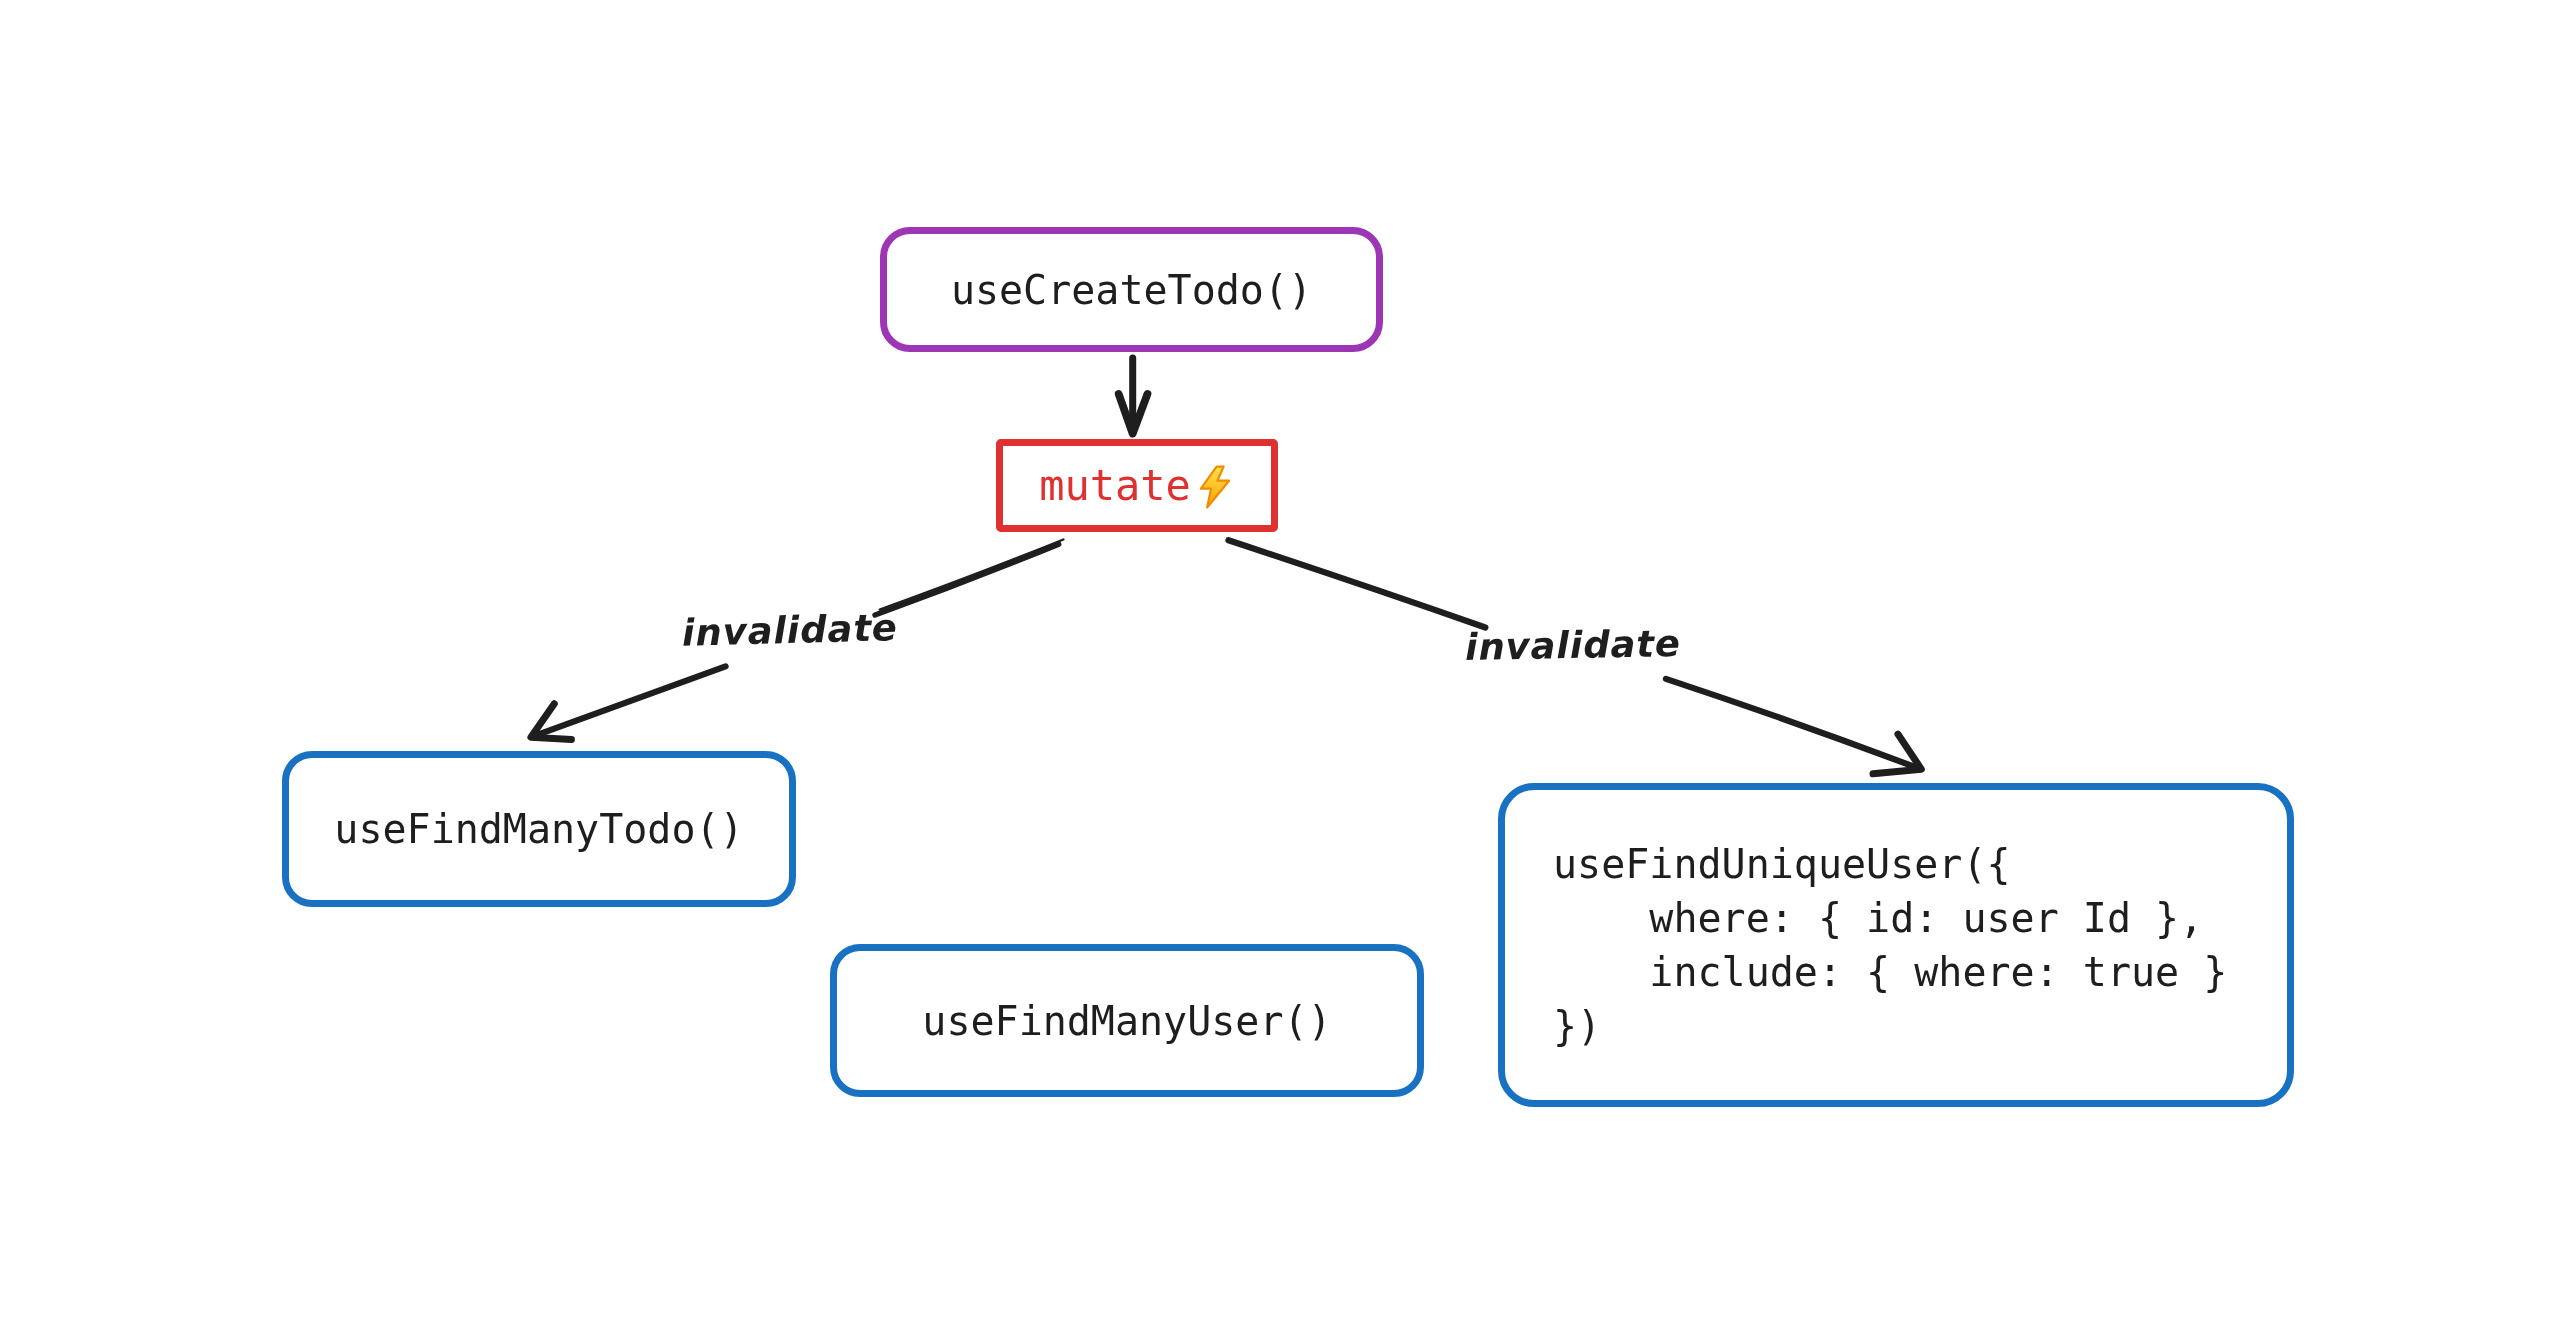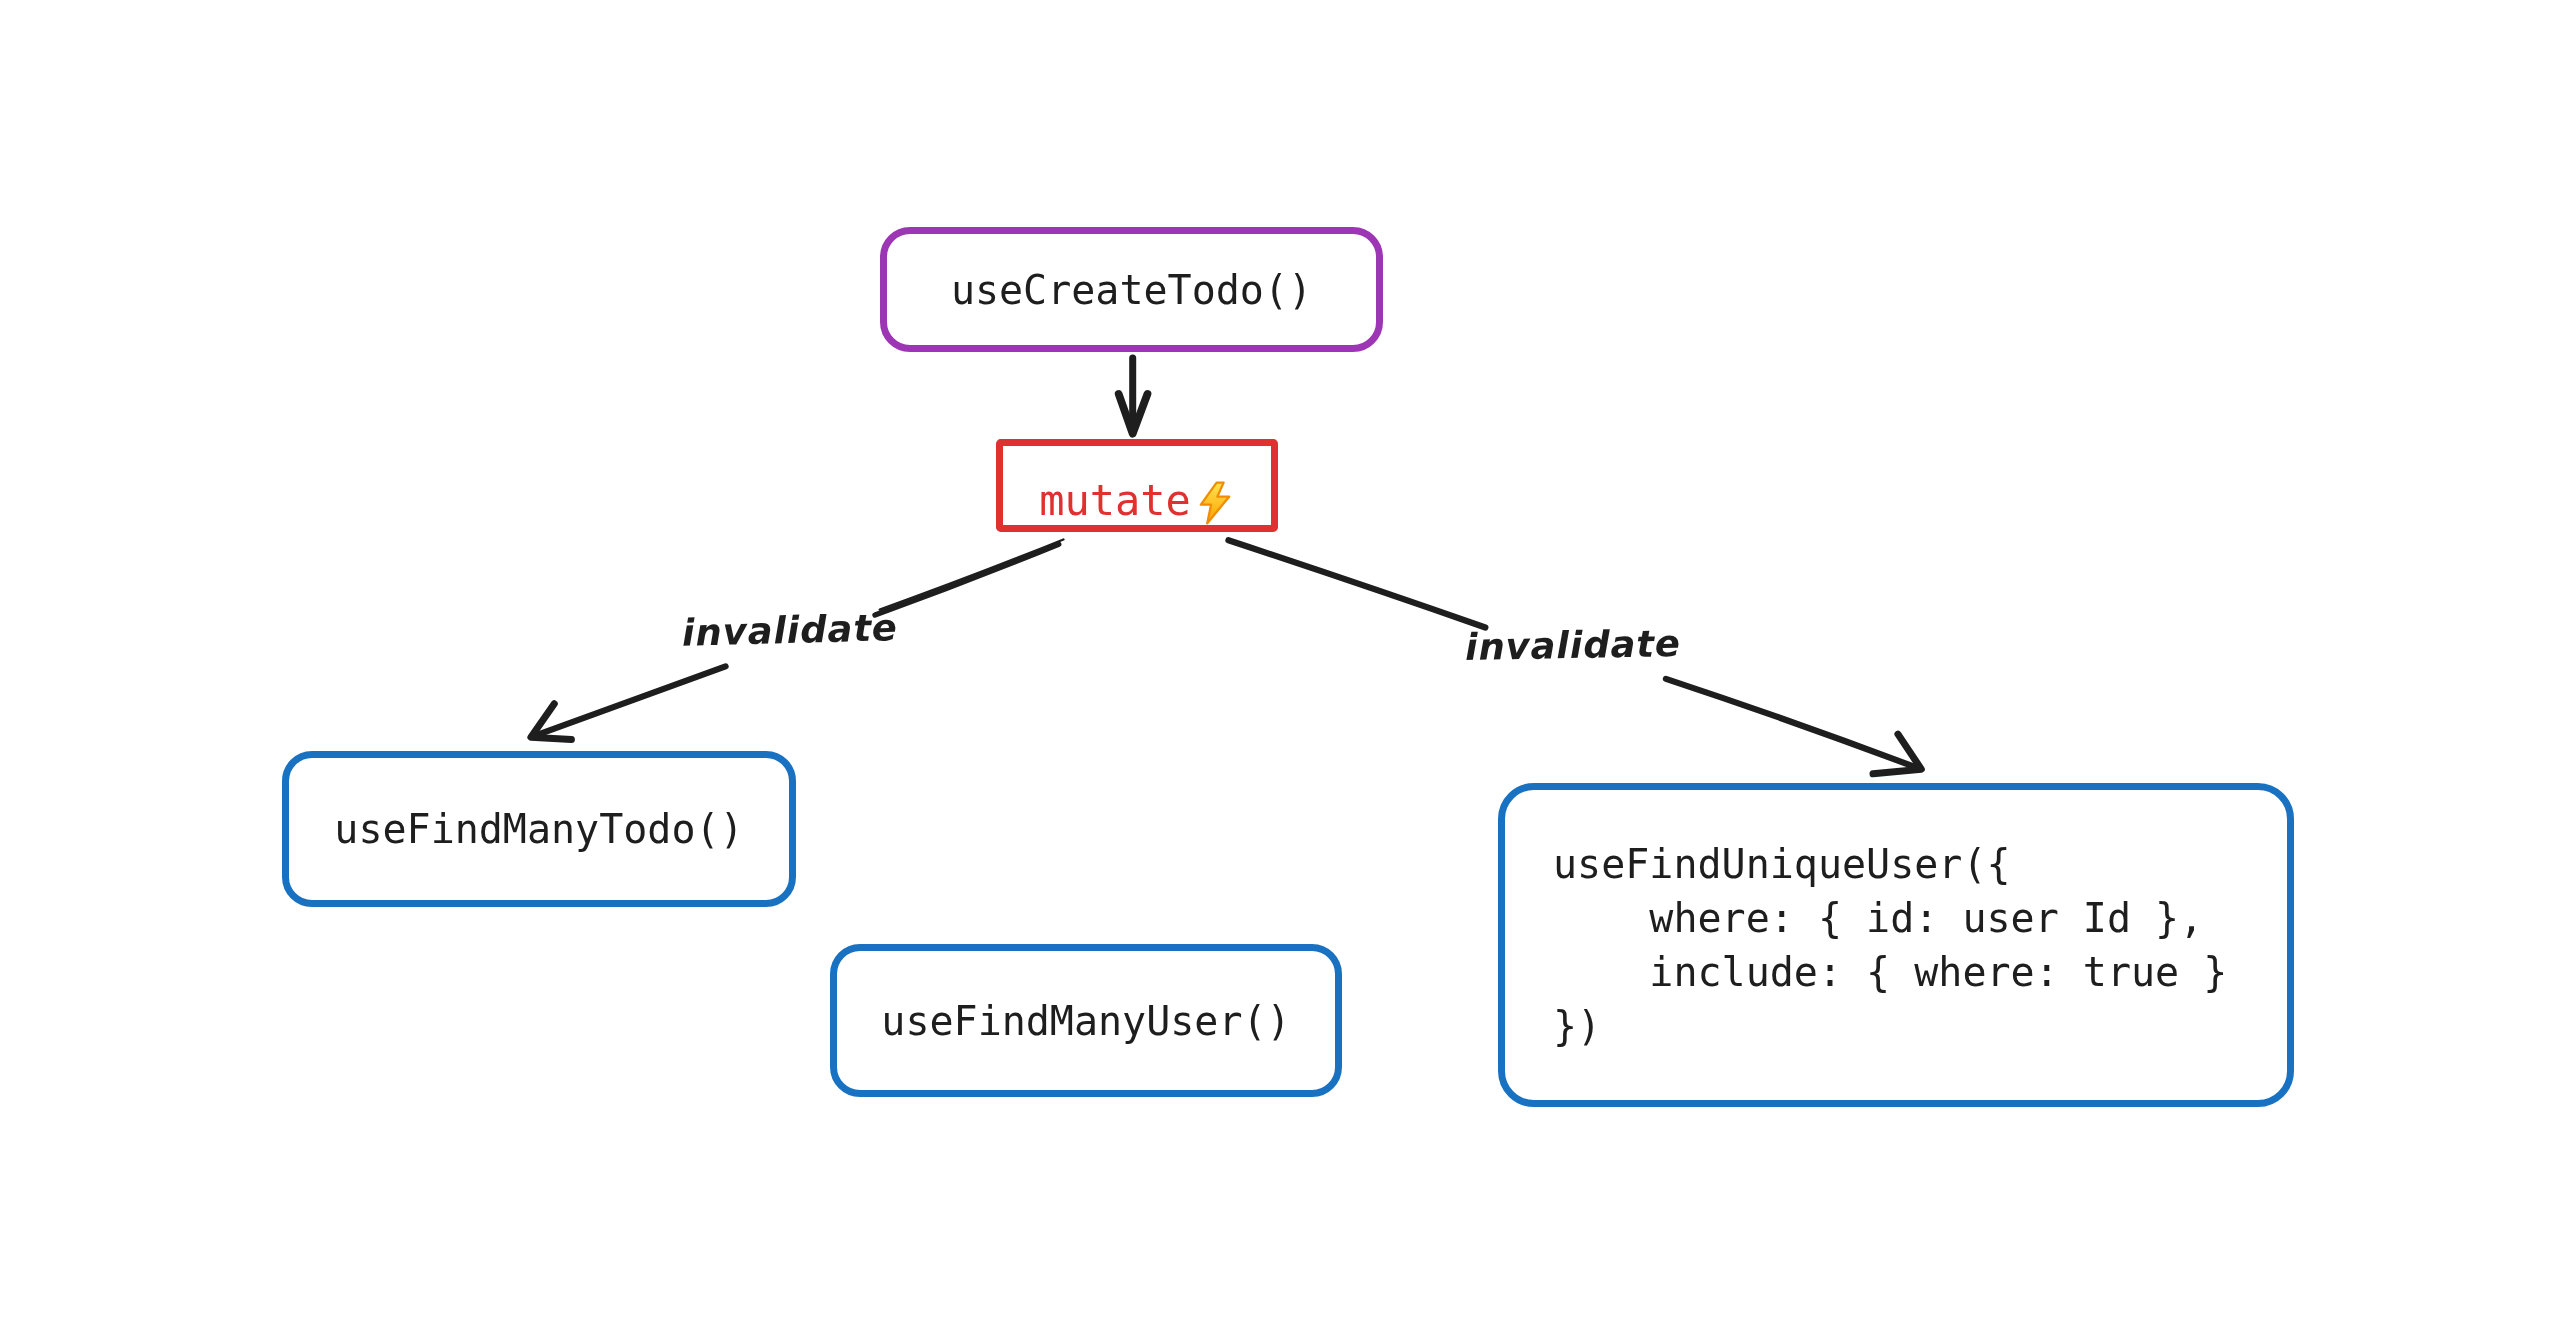--- a/index.html
+++ b/index.html
@@ -47,29 +47,28 @@
     border: 7px solid #9c36b5;
     font-size: 40px;
   }
   .node-mutate {
     left: 996px; top: 439px; width: 282px; height: 93px;
     border: 7px solid #e03131;
     border-radius: 4.7px;
     font-size: 42px;
     color: #e03131;
     gap: 3.9px;
-    align-items: flex-end;
   }
   .node-find-many-todo {
     left: 282px; top: 751px; width: 514px; height: 156px;
     border: 7px solid #1971c2;
     font-size: 40px;
   }
   .node-find-many-user {
-    left: 830px; top: 944px; width: 512px; height: 153px;
+    left: 830px; top: 944px; width: 594px; height: 153px;
     border: 7px solid #1971c2;
     font-size: 40px;
   }
   .node-find-unique-user {
     left: 1498px; top: 783px; width: 796px; height: 324px;
     border: 7.8px solid #1971c2;
     border-radius: 36px;
     font-size: 40px;
     justify-content: flex-start;
     padding-left: 48px;

